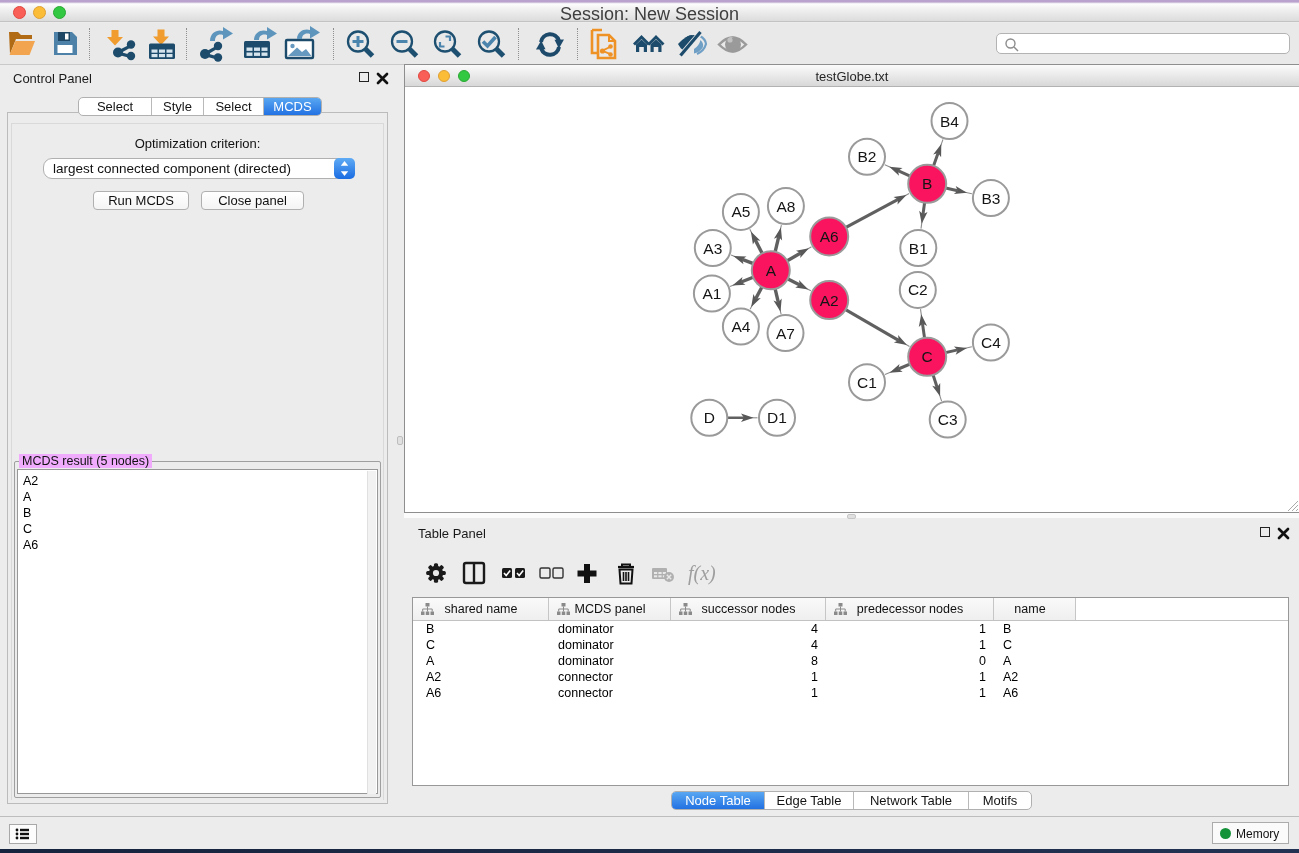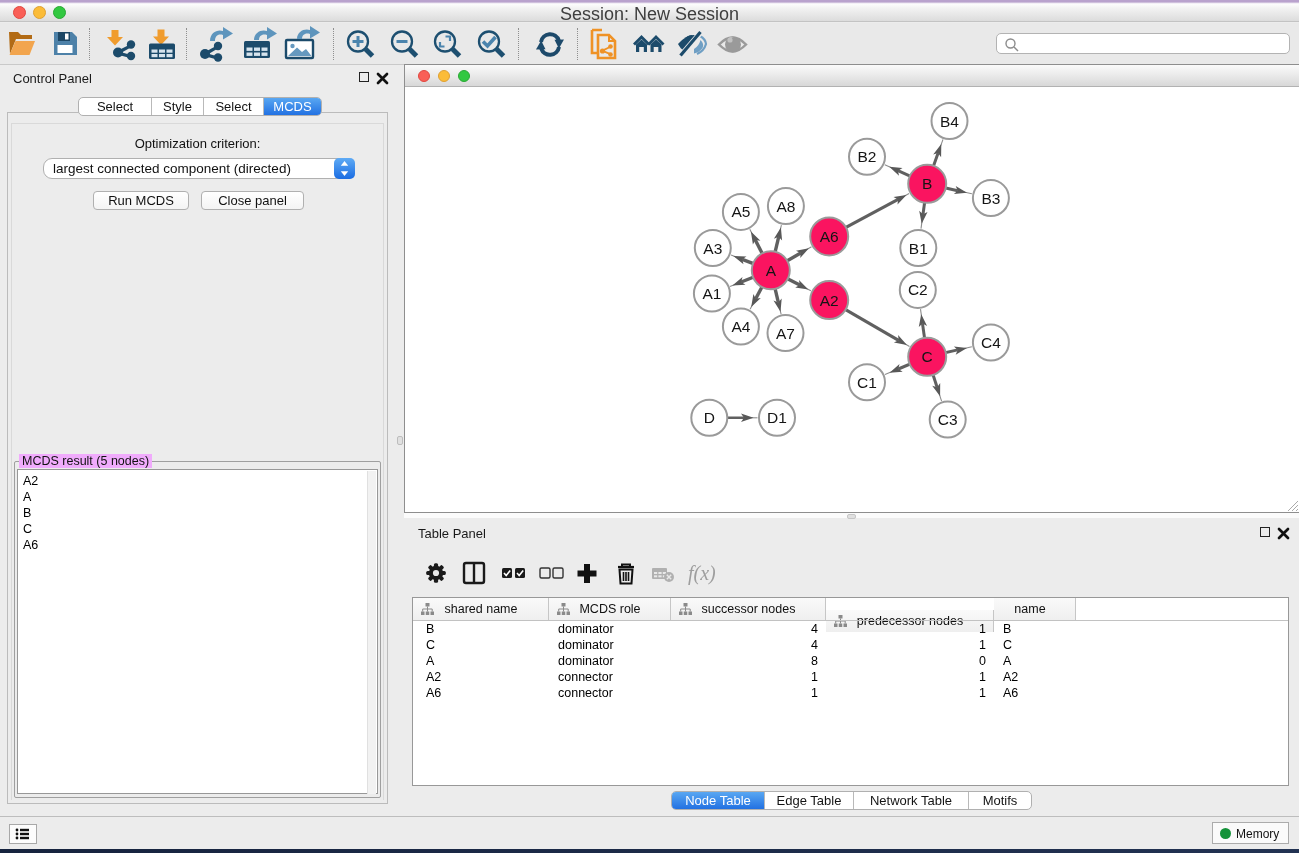--- a/index.html
+++ b/index.html
@@ -258,20 +258,21 @@
   <div class="it" style="top:52px">C</div>
   <div class="it" style="top:68px">A6</div>
 </div>
 <div class="abs" id="vsplit"></div>
 
 <div class="abs" id="netwin">
   <div id="nettitle">
     <div class="light" style="left:13px;top:5px;width:12px;height:12px;background:#f95f57;border:0.5px solid #e04740;"></div>
     <div class="light" style="left:33px;top:5px;width:12px;height:12px;background:#fbbc38;border:0.5px solid #dfa032;"></div>
     <div class="light" style="left:53px;top:5px;width:12px;height:12px;background:#32c841;border:0.5px solid #2aa834;"></div>
+    <div class="t">testGlobe.txt</div>
   </div>
   <svg width="893" height="425" viewBox="0 0 893 425" style="position:absolute;left:0;top:22px;" font-family="Liberation Sans, sans-serif">
       <line x1="356.7" y1="165.5" x2="344.8" y2="142.3" stroke="#8d8d8d" stroke-width="1.1"></line>
       <line x1="365.8" y1="183.3" x2="350.3" y2="152.9" stroke="#606060" stroke-width="3.4"></line>
       <polygon points="345.9,144.5 355.4,153.7 350.3,152.9 347.9,157.5" fill="#585858"></polygon>
       <line x1="370.4" y1="163.8" x2="376.4" y2="138.1" stroke="#8d8d8d" stroke-width="1.1"></line>
       <line x1="365.8" y1="183.3" x2="373.7" y2="149.8" stroke="#606060" stroke-width="3.4"></line>
       <polygon points="375.9,140.5 377.1,153.6 373.7,149.8 368.9,151.7" fill="#585858"></polygon>
       <line x1="347.1" y1="176.1" x2="326.0" y2="168.0" stroke="#8d8d8d" stroke-width="1.1"></line>
       <line x1="365.8" y1="183.3" x2="337.2" y2="172.3" stroke="#606060" stroke-width="3.4"></line>
@@ -451,21 +452,21 @@
 <g stroke="#8a8a8a" stroke-width="1">
           <line x1="6.5" y1="3.5" x2="6.5" y2="6"></line>
           <line x1="1.7" y1="6" x2="11.2" y2="6"></line>
           <line x1="1.7" y1="6" x2="1.7" y2="8.5"></line>
           <line x1="6.5" y1="6" x2="6.5" y2="8.5"></line>
           <line x1="11.2" y1="6" x2="11.2" y2="8.5"></line>
         </g>
 </svg>
     </div>
   <div class="hcell" style="left:136px; width:122px;">
-      <div class="lbl" style="padding-left:10px">MCDS role</div>
+      <div class="lbl" style="padding-left:10px">MCDS panel</div>
       <svg style="position:absolute;left:8px;top:5px" width="13" height="13" viewBox="0 0 13 13">
 <g fill="#8a8a8a">
           <rect x="4.5" y="0" width="4" height="3.5"></rect>
           <rect x="0" y="8.5" width="3.5" height="3.5"></rect>
           <rect x="4.75" y="8.5" width="3.5" height="3.5"></rect>
           <rect x="9.5" y="8.5" width="3.5" height="3.5"></rect>
         </g>
 <g stroke="#8a8a8a" stroke-width="1">
           <line x1="6.5" y1="3.5" x2="6.5" y2="6"></line>
           <line x1="1.7" y1="6" x2="11.2" y2="6"></line>
@@ -486,21 +487,21 @@
         </g>
 <g stroke="#8a8a8a" stroke-width="1">
           <line x1="6.5" y1="3.5" x2="6.5" y2="6"></line>
           <line x1="1.7" y1="6" x2="11.2" y2="6"></line>
           <line x1="1.7" y1="6" x2="1.7" y2="8.5"></line>
           <line x1="6.5" y1="6" x2="6.5" y2="8.5"></line>
           <line x1="11.2" y1="6" x2="11.2" y2="8.5"></line>
         </g>
 </svg>
     </div>
-  <div class="hcell" style="left:413px; width:168px;margin-top:12px;">
+  <div class="hcell" style="left:413px; width:168px;">
       <div class="lbl" style="padding-left:10px">predecessor nodes</div>
       <svg style="position:absolute;left:8px;top:5px" width="13" height="13" viewBox="0 0 13 13">
 <g fill="#8a8a8a">
           <rect x="4.5" y="0" width="4" height="3.5"></rect>
           <rect x="0" y="8.5" width="3.5" height="3.5"></rect>
           <rect x="4.75" y="8.5" width="3.5" height="3.5"></rect>
           <rect x="9.5" y="8.5" width="3.5" height="3.5"></rect>
         </g>
 <g stroke="#8a8a8a" stroke-width="1">
           <line x1="6.5" y1="3.5" x2="6.5" y2="6"></line>

